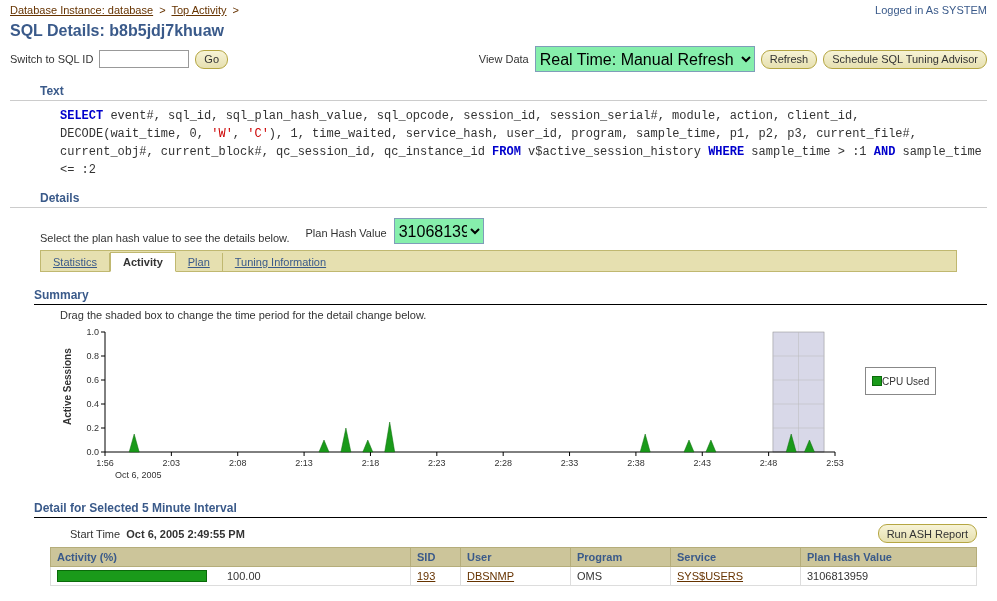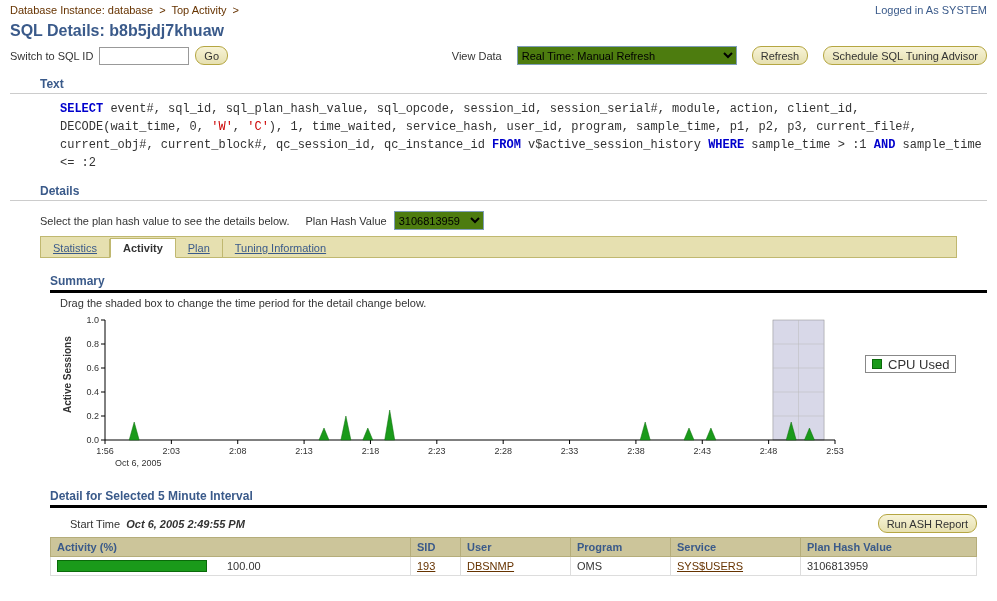--- a/index.html
+++ b/index.html
@@ -7,70 +7,70 @@
     margin: 0;
     padding: 4px 10px;
     font-family: Tahoma, Arial, sans-serif;
     font-size: 11px;
     color: #333;
     background: #fff;
     width: 997px;
   }
   a { color: #3a5a8a; cursor: pointer; }
   .breadcrumb { font-size: 11px; margin-bottom: 2px; height:16px;}
-  .breadcrumb a { color: #663300; }
+  .breadcrumb a { color: #663300; text-decoration: underline; }
   .breadcrumb .sep { color: #663300; padding: 0 3px; text-decoration:none;}
   .login-right { float: right; color: #3a5a8a; font-size:11px;}
   h1.page-title {
     font-size: 16px;
     font-weight: bold;
     color: #3a5a8a;
     margin: 2px 0 6px 0;
   }
   .row-controls { display:flex; align-items:center; justify-content:space-between; margin-bottom:8px;}
   .row-controls .left { display:flex; align-items:center; gap:6px;}
-  .row-controls .right { display:flex; align-items:center; gap:15px;}
+  .row-controls .right { display:flex; align-items:center; gap:6px;}
   input.text-in {
     border:1px solid #999; height:18px; font-size:11px; padding:0 2px;
   }
   .btn {
     background: linear-gradient(#f7f3d6,#e6e0b0);
     border:1px solid #b5a642;
     border-radius:9px;
     color:#333;
     font-size:11px;
     padding:1px 8px;
     cursor:pointer;
     height:19px;
   }
   select.sel {
     border:1px solid #7f9db9;
-    font-size:11px;
-    height:19px;
-    background:#4d7c0f;
+    font-size:16px;
+    height:26px;
+    background:#86efac;
   }
   .section-h {
     color:#3a5a8a;
     font-weight:bold;
     font-size:12px;
     border-bottom:1px solid #ccc;
     padding:4px 0 2px 30px;
     margin:6px 0 4px 0;
   }
   .sql-text {
     font-family:"Courier New",monospace;
     font-size:12px;
     line-height:1.5;
     padding:2px 0 2px 50px;
     color:#333;
     word-wrap:break-word;
   }
   .kw { color:#0000cc; font-weight:bold;}
   .str { color:#cc0000;}
-  .details-sub { padding:6px 0 6px 30px; display:flex; align-items:center; gap:16px;}
+  .details-sub { padding:6px 0 6px 30px; display:flex; align-items:flex-end; gap:16px;}
   .tabs {
     display:flex; align-items:flex-end;
     background:#e6e0b0;
     border:1px solid #c0b870;
     height:22px;
     margin:0 30px 16px 30px;
     font-size:11px;
   }
   .tab {
     padding:3px 12px;
@@ -83,41 +83,41 @@
     background:#fff;
     border:1px solid #c0b870;
     border-bottom:1px solid #fff;
     margin-bottom:-1px;
     color:#333;
     font-weight:bold;
     text-decoration:none;
   }
   .sub-h {
     color:#3a5a8a; font-weight:bold; font-size:12px;
-    border-bottom:3px solid #000000;
-    margin:14px 0 2px 40px;
+    border-bottom:1px solid #000000;
+    margin:14px 0 2px 24px;
     padding-bottom:2px;
   }
   .hint { padding:2px 0 6px 50px; color:#333;}
   .chart-wrap { display:flex; align-items:flex-start; padding-left:50px;}
   .y-axis-label {
     writing-mode:vertical-rl; transform:rotate(180deg);
     font-size:10px; font-weight:bold; color:#333; text-align:center;
     height:120px; padding:0 2px;
   }
   svg.chart { display:block; }
   .legend {
-    display:flex; align-items:center; gap:6px;
-    border:1px solid #888; padding:2px 6px; font-size:13px;
-    margin-left:20px; margin-top:40px; height:18px;
+    display:flex; align-items:center; 
+    border:1px solid #888; padding:2px 6px; font-size:10px;
+    margin-left:20px; margin-top:40px; height:28px;
   }
   .legend .swatch { width:10px;height:10px;background:#1a9a1a;border:1px solid #0a6a0a;}
   .detail-head { display:flex; justify-content:space-between; align-items:center; padding:4px 10px 4px 60px;}
   .detail-head .st { font-size:11px;}
-  .detail-head .st b { font-weight:bold;font-style:italic;}
+  .detail-head .st b { font-weight:bold;}
   table.activity {
     width:calc(100% - 50px);
     margin-left:40px;
     border-collapse:collapse;
     font-size:11px;
   }
   table.activity th {
     background:#ccc59a;
     border:1px solid #b5ad7a;
     text-align:left;

